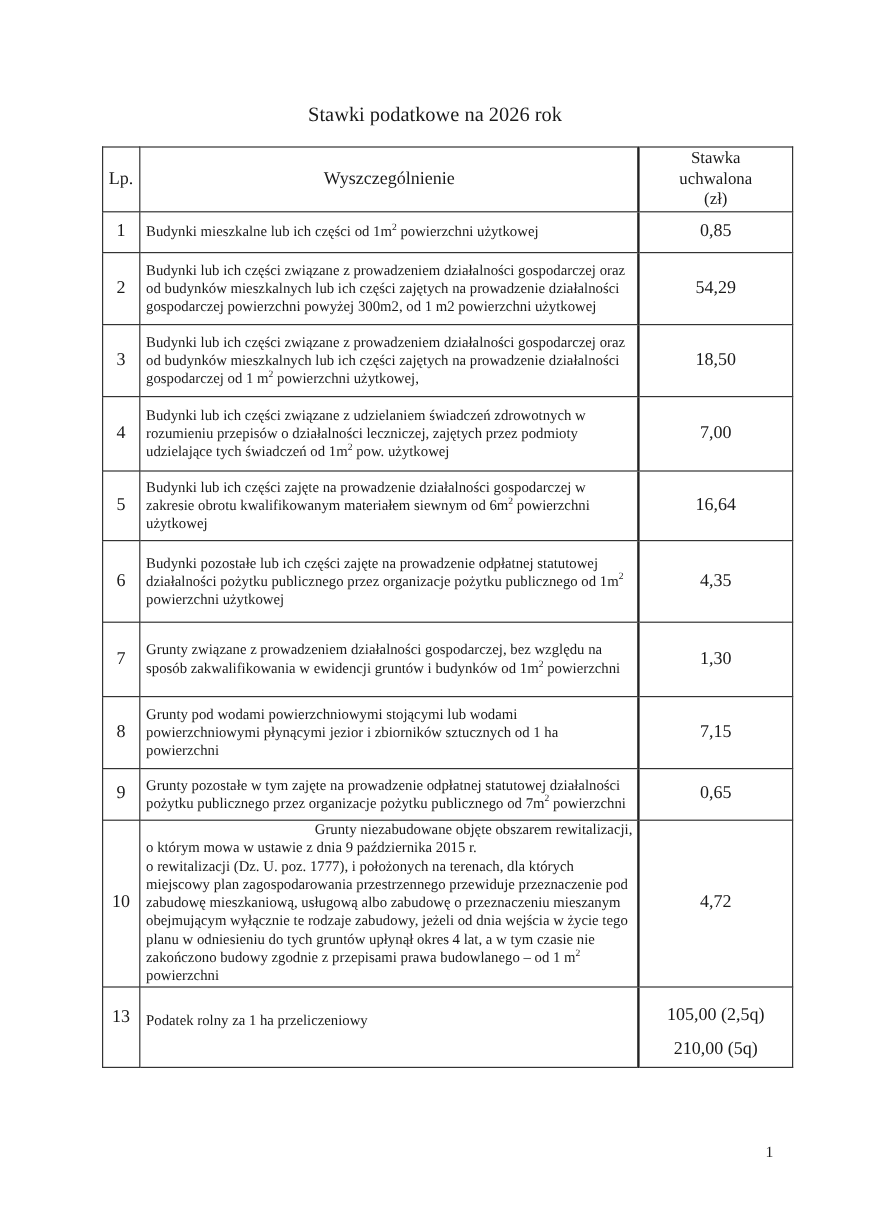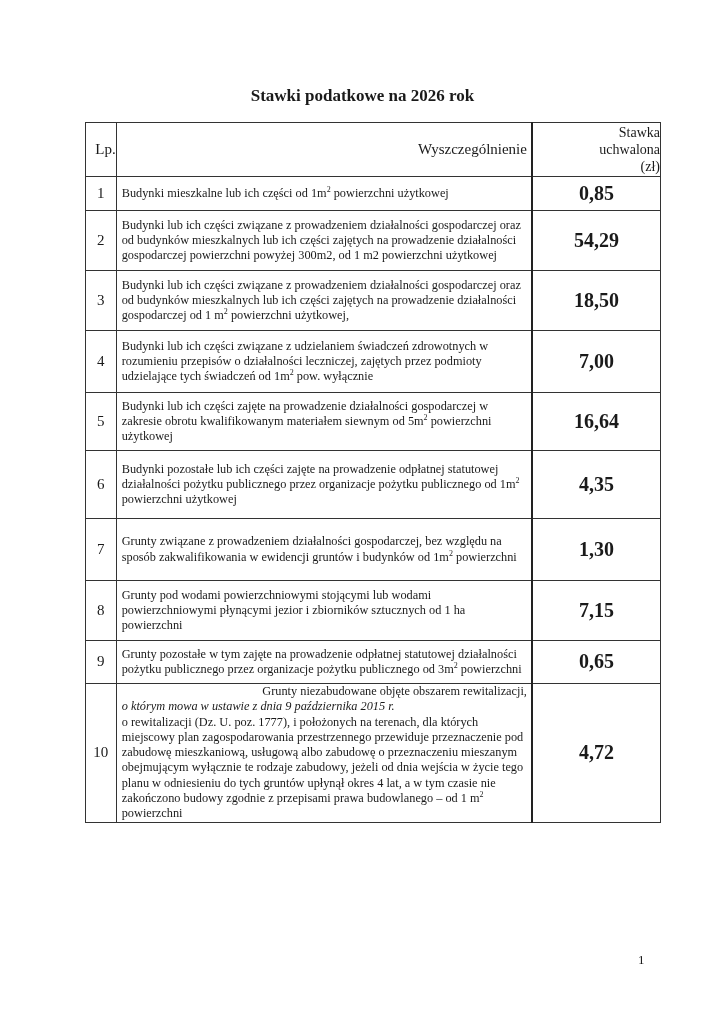--- a/index.html
+++ b/index.html
@@ -14,44 +14,43 @@
       overflow: hidden;
       font-family: "Liberation Serif", "DejaVu Serif", serif;
       color: #1a1a1a;
     }
     .doc-title {
       position: absolute;
       left: 0;
       width: 725px;
       top: 86px;
       text-align: center;
-      font-weight: bold;
+      font-weight: normal;
       font-size: 17px;
     }
     table.tax-table {
       position: absolute;
       left: 85px;
       top: 122px;
       width: 576px;
       border-collapse: collapse;
       font-size: 12.3px;
       line-height: 15.3px;
     }
     table.tax-table td, table.tax-table th {
       border: 1px solid #333;
       padding: 0;
       vertical-align: middle;
     }
     table.tax-table th {
       font-weight: normal;
-      text-align: right;
     }
     .col-lp { width: 30px; text-align: center; font-size: 15px; margin-top: 45px; }
     .col-desc { width: 414px; text-align: left; padding-left: 5px !important; padding-right: 4px !important; }
-    .col-rate { width: 129px; text-align: center; font-weight: bold; font-size: 20px; border-left: 2px solid #222 !important; }
+    .col-rate { width: 129px; text-align: center; font-weight: normal; font-size: 15px; border-left: 2px solid #222 !important; }
     th.col-desc { text-align: center; font-size: 15px; }
     th.col-rate { font-weight: normal; font-size: 14px; line-height: 17px; }
     th.col-lp { font-size: 15px; }
     .rate-multi { vertical-align: top !important; }
     .rate-line { display: block; }
     .rate-line.first { margin-top: 16px; }
     .rate-line.second { margin-top: 13px; }
     .desc-top { vertical-align: top !important; padding-top: 20px !important; }
     .lp-top { vertical-align: top !important; padding-top: 18px !important; }
     sup { font-size: 8px; line-height: 0; vertical-align: super; }
@@ -94,27 +93,27 @@
     </tr>
 
     <tr style="height:60px;">
       <td class="col-lp">3</td>
       <td class="col-desc"><span>Budynki lub ich części związane z prowadzeniem działalności gospodarczej oraz od budynków mieszkalnych lub ich części zajętych na prowadzenie działalności gospodarczej od 1 m</span><sup>2</sup><span> powierzchni użytkowej,</span></td>
       <td class="col-rate">18,50</td>
     </tr>
 
     <tr style="height:62px;">
       <td class="col-lp">4</td>
-      <td class="col-desc"><span>Budynki lub ich części związane z udzielaniem świadczeń zdrowotnych w rozumieniu przepisów o działalności leczniczej, zajętych przez podmioty udzielające tych świadczeń od  1m</span><sup>2</sup><span> pow. wyłącznie</span></td>
+      <td class="col-desc"><span>Budynki lub ich części związane z udzielaniem świadczeń zdrowotnych w rozumieniu przepisów o działalności leczniczej, zajętych przez podmioty udzielające tych świadczeń od  1m</span><sup>2</sup><span> pow. użytkowej</span></td>
       <td class="col-rate">7,00</td>
     </tr>
 
     <tr style="height:58px;">
       <td class="col-lp">5</td>
-      <td class="col-desc"><span>Budynki lub ich części zajęte na prowadzenie działalności gospodarczej w zakresie obrotu kwalifikowanym materiałem siewnym od 5m</span><sup>2</sup><span> powierzchni użytkowej</span></td>
+      <td class="col-desc"><span>Budynki lub ich części zajęte na prowadzenie działalności gospodarczej w zakresie obrotu kwalifikowanym materiałem siewnym od 6m</span><sup>2</sup><span> powierzchni użytkowej</span></td>
       <td class="col-rate">16,64</td>
     </tr>
 
     <tr style="height:68px;">
       <td class="col-lp">6</td>
       <td class="col-desc"><span>Budynki pozostałe lub ich części zajęte na prowadzenie odpłatnej statutowej działalności pożytku publicznego przez organizacje pożytku publicznego od 1m</span><sup>2</sup><span> powierzchni użytkowej</span></td>
       <td class="col-rate">4,35</td>
     </tr>
 
     <tr style="height:62px;">
@@ -124,32 +123,40 @@
     </tr>
 
     <tr style="height:60px;">
       <td class="col-lp">8</td>
       <td class="col-desc"><span>Grunty pod wodami powierzchniowymi stojącymi lub wodami powierzchniowymi płynącymi jezior i zbiorników sztucznych od 1 ha powierzchni</span></td>
       <td class="col-rate">7,15</td>
     </tr>
 
     <tr style="height:43px;">
       <td class="col-lp">9</td>
-      <td class="col-desc"><span>Grunty pozostałe w tym zajęte na prowadzenie odpłatnej statutowej działalności pożytku publicznego przez organizacje pożytku publicznego od 3m</span><sup>2</sup><span> powierzchni</span></td>
+      <td class="col-desc"><span>Grunty pozostałe w tym zajęte na prowadzenie odpłatnej statutowej działalności pożytku publicznego przez organizacje pożytku publicznego od 7m</span><sup>2</sup><span> powierzchni</span></td>
       <td class="col-rate">0,65</td>
     </tr>
 
     <tr style="height:135px;">
       <td class="col-lp">10</td>
       <td class="col-desc">
         <span style="display:block;text-align:right;">Grunty niezabudowane objęte obszarem rewitalizacji,</span>
-        <span style="display:block;font-style:italic;">o którym mowa w ustawie z dnia 9 października 2015 r.</span>
+        <span style="display:block;">o którym mowa w ustawie z dnia 9 października 2015 r.</span>
         <span>o rewitalizacji (Dz. U. poz. 1777), i położonych na terenach, dla których miejscowy plan zagospodarowania przestrzennego przewiduje przeznaczenie pod zabudowę mieszkaniową, usługową albo zabudowę o przeznaczeniu mieszanym obejmującym wyłącznie te rodzaje zabudowy, jeżeli od dnia wejścia w życie tego planu w odniesieniu do tych gruntów upłynął okres 4 lat, a w tym czasie nie zakończono budowy zgodnie z przepisami prawa budowlanego – od 1 m</span><sup>2</sup><span> powierzchni</span>
       </td>
       <td class="col-rate">4,72</td>
     </tr>
 
 
 
+    <tr style="height:67px;">
+      <td class="col-lp lp-top">13</td>
+      <td class="col-desc desc-top"><span>Podatek rolny za 1 ha przeliczeniowy</span></td>
+      <td class="col-rate rate-multi">
+        <span class="rate-line first">105,00 (2,5q)</span>
+        <span class="rate-line second">210,00 (5q)</span>
+      </td>
+    </tr>
   </tbody>
 </table>
 
 <div class="page-number">1</div>
 
 </body></html>

